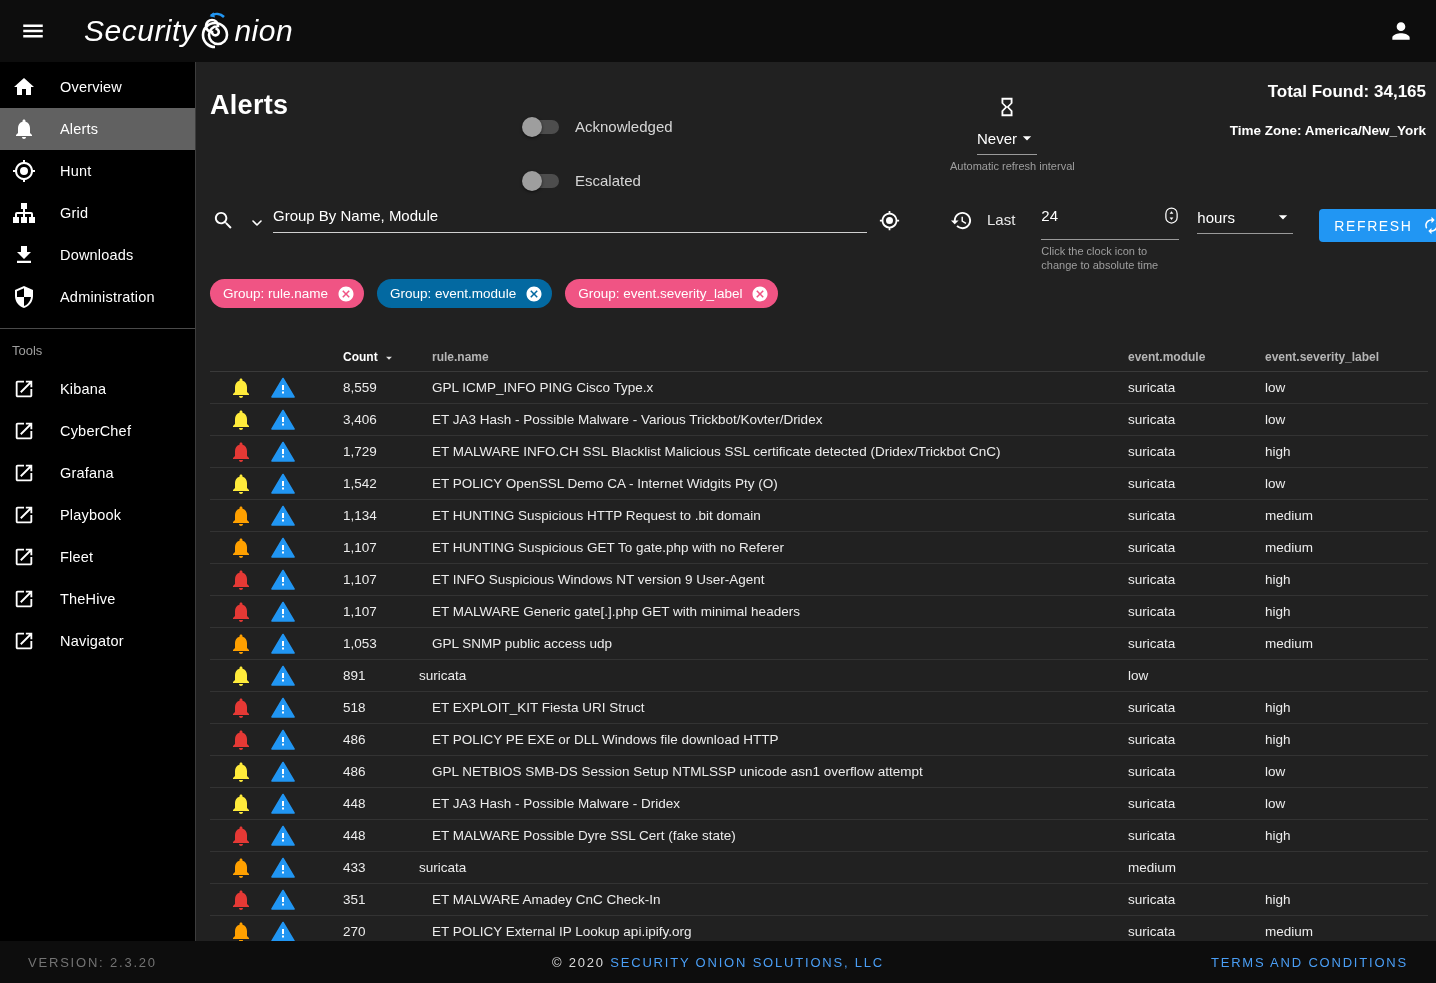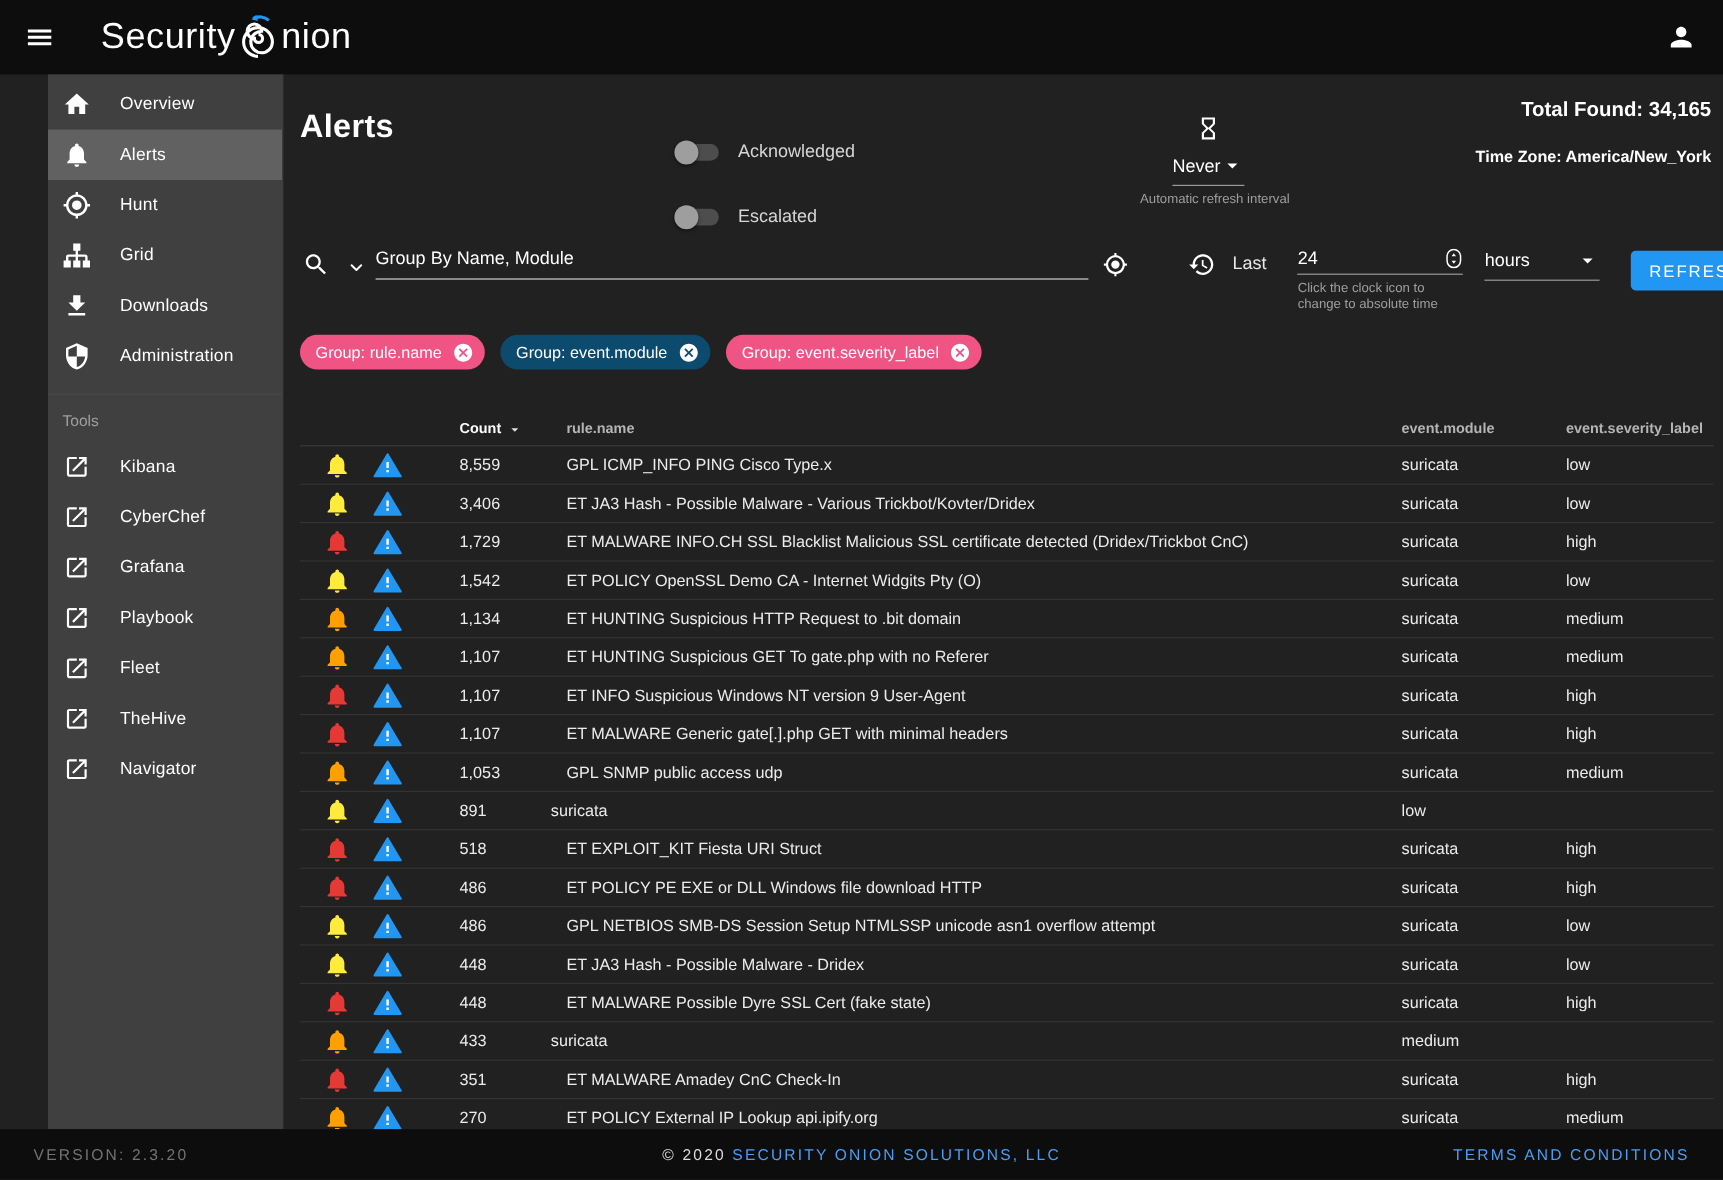--- a/index.html
+++ b/index.html
@@ -4,32 +4,32 @@
 <style>
   * { margin:0; padding:0; box-sizing:border-box; }
   html,body { width:1436px; height:983px; overflow:hidden; background:#212121;
     font-family:"Liberation Sans", sans-serif; color:#fff; }
   body { display:flex; flex-direction:column; }
   .spacer { flex:1; }
   svg { display:block; }
 
   
   .appbar { height:62px; background:#0d0d0d; display:flex; align-items:center;
-    padding:0 14px 0 12px; flex:none; }
+    padding:0 14px 0 12px; flex:none;font-style:italic; }
   .icon-btn { background:none; border:none; cursor:pointer; padding:8px; color:#fff; }
   .logo { display:flex; align-items:center; font-size:30px; font-weight:400;
     color:#fff; margin-left:30px; letter-spacing:0.5px; }
   .logo-o { position:relative; width:36px; height:40px; margin:0 1px; }
 
   
   .shell { flex:1; display:flex; min-height:0; }
 
   
-  .sidebar { width:196px; flex:none; background:#404040; border-right:1px solid #3d3d3d;
-    padding-top:4px; overflow:hidden;margin-left:40px; }
+  .sidebar { width:196px; flex:none; background:#000000; border-right:1px solid #3d3d3d;
+    padding-top:4px; overflow:hidden; }
   .nav-item { height:42px; display:flex; align-items:center; gap:24px;
     padding:0 12px; cursor:pointer; color:#fff; }
   .nav-item.active { background:#616161; }
   .nav-item .nicon { width:24px; height:24px; flex:none; }
   .nav-item .nlabel { font-size:14.5px; letter-spacing:0.2px; }
   .sb-divider { border-top:1px solid #4a4a4a; margin:10px 0 0 0; }
   .tools-label { font-size:13px; color:#9e9e9e; padding:14px 12px 10px 12px; }
 
   
   .main { flex:1; min-width:0; padding:20px 8px 0 14px; display:flex; flex-direction:column; }
@@ -59,21 +59,21 @@
   .filter-row { display:flex; align-items:flex-start; margin-top:18px; height:68px; }
   .search-group { display:flex; align-items:center; flex:none; width:692px; }
   .search-input-wrap { flex:1; border-bottom:1px solid #d0d0d0; margin:0 4px 0 6px;
     padding-bottom:7px; }
   .search-input { width:100%; background:transparent; border:none; outline:none;
     color:#fff; font-size:15px; font-family:inherit; }
   .time-group { display:flex; align-items:flex-start; margin-left:48px; }
   .time-label { font-size:15px; color:#e8e8e8; margin:4px 0 0 14px; }
   .num-field { width:138px; margin-left:26px; }
   .num-line { display:flex; align-items:center; justify-content:space-between;
-    border-bottom:1px solid #9a9a9a; padding-bottom:4px; }
+    border-bottom:1px solid #9a9a9a; padding-bottom:15px; }
   .num-input { width:90px; background:transparent; border:none; outline:none; color:#fff;
     font-size:15px; font-family:inherit; }
   .unit-field { width:96px; margin-left:18px; }
   .refresh-btn { margin-left:26px; height:33px; background:#2196F3; color:#fff; border:none;
     border-radius:4px; display:flex; align-items:center; gap:10px; padding:0 15px;
     font-size:14px; letter-spacing:1.6px; font-family:inherit; cursor:pointer; margin-top:2px; }
 
   
   .chips { display:flex; gap:13px; margin-top:4px; }
   .chip { display:flex; align-items:center; gap:9px; height:29px; border-radius:15px;
@@ -370,21 +370,21 @@
 
     <div class="chips" id="chips">
         <div class="chip" style="background: rgb(240, 84, 132);">
           <span>Group: rule.name</span>
           <span class="chip-close">
             <svg width="18" height="18" viewBox="0 0 24 24">
               <path fill="#fff" d="M12 2C6.47 2 2 6.47 2 12s4.47 10 10 10 10-4.47 10-10S17.53 2 12 2zm5 13.59L15.59 17 12 13.41 8.41 17 7 15.59 10.59 12 7 8.41 8.41 7 12 10.59 15.59 7 17 8.41 13.41 12 17 15.59z"></path>
             </svg>
           </span>
         </div>
-        <div class="chip" style="background: #0c4a6e;">
+        <div class="chip" style="background: #0369a1;">
           <span>Group: event.module</span>
           <span class="chip-close">
             <svg width="18" height="18" viewBox="0 0 24 24">
               <path fill="#fff" d="M12 2C6.47 2 2 6.47 2 12s4.47 10 10 10 10-4.47 10-10S17.53 2 12 2zm5 13.59L15.59 17 12 13.41 8.41 17 7 15.59 10.59 12 7 8.41 8.41 7 12 10.59 15.59 7 17 8.41 13.41 12 17 15.59z"></path>
             </svg>
           </span>
         </div>
         <div class="chip" style="background: rgb(240, 84, 132);">
           <span>Group: event.severity_label</span>
           <span class="chip-close">

